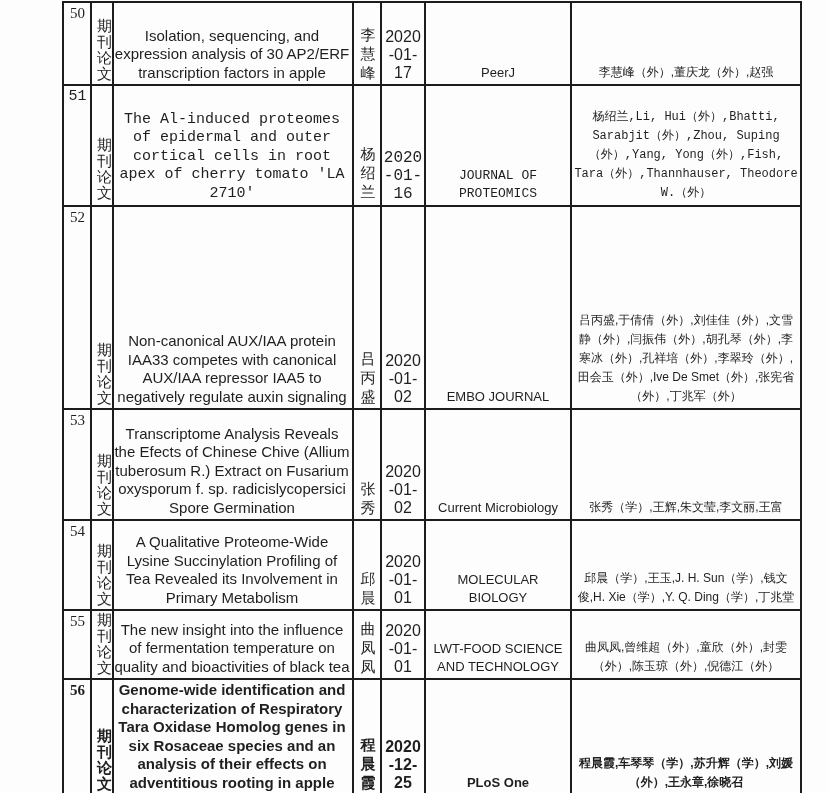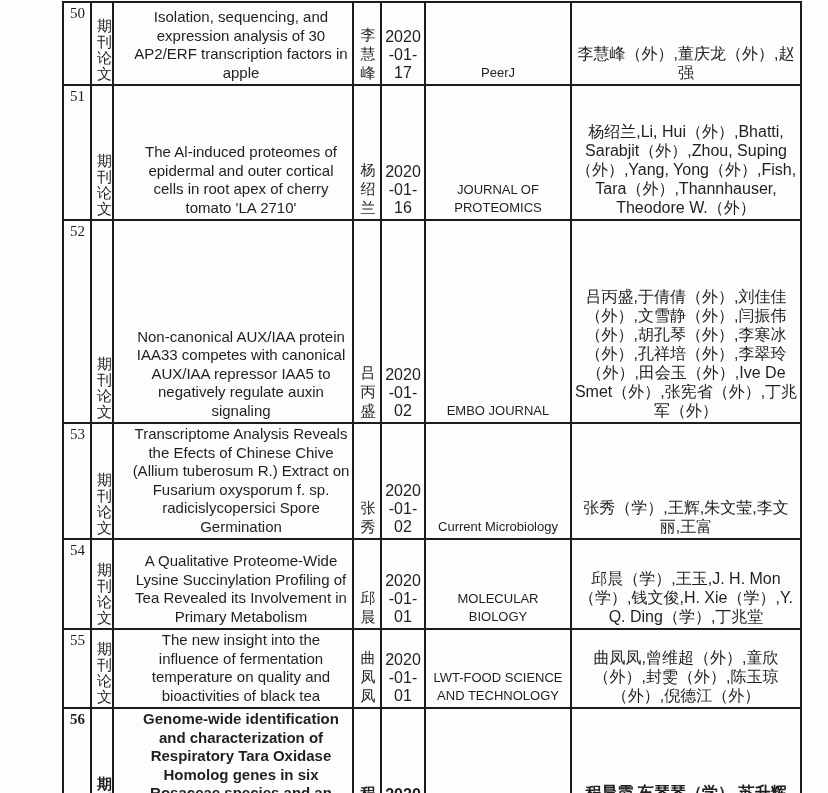--- a/index.html
+++ b/index.html
@@ -36,59 +36,59 @@
   col.c-no{width:28px;}
   col.c-type{width:22px;}
   col.c-title{width:240px;}
   col.c-fauthor{width:28px;}
   col.c-date{width:44px;}
   col.c-journal{width:146px;}
   col.c-authors{width:230px;}
 
   
   tr.r0 td{height:83px;}
-  tr.r1 td{height:135px;}
+  tr.r1 td{height:121px;font-family:Liberation Mono, monospace;}
   tr.r2 td{height:203px;}
   tr.r3 td{height:111px;}
   tr.r4 td{height:90px;}
   tr.r5 td{height:62px;}
   tr.r6 td{height:110px;font-weight:bold;}
 
   td.no{
     vertical-align:top;
     font-family:"Liberation Serif","DejaVu Serif",serif;
     font-size:15px;
     padding-left:3px;
   }
   td.type{
     line-height:16px;
     padding-left:5px;
     word-break:break-all;
   }
   td.title{
-    padding-left:18px;
+    padding-left:0;
     line-height:18.5px;
   }
   td.fauthor{
     word-break:break-all;
     line-height:19px;
     padding-left:4px;
   }
   td.date{
     font-size:16px;
     line-height:18px;
     padding-left:1px;
     padding-right:1px;
   }
   td.journal{
     font-size:13px;
     line-height:18px;
   }
   td.authors{
-    font-size:16px;
+    font-size:12px;
     line-height:19px;
   }
 </style>
 </head>
 <body>
 
 <div class="page">
   <table class="pub-table">
     <colgroup>
       <col class="c-no">
@@ -136,21 +136,21 @@
         <td class="journal">Current Microbiology</td>
         <td class="authors">张秀（学）,王辉,朱文莹,李文丽,王富</td>
       </tr>
       <tr class="r4">
         <td class="no">54</td>
         <td class="type">期刊论文</td>
         <td class="title">A Qualitative Proteome-Wide Lysine Succinylation Profiling of Tea Revealed its Involvement in Primary Metabolism</td>
         <td class="fauthor">邱晨</td>
         <td class="date">2020-01-01</td>
         <td class="journal">MOLECULAR BIOLOGY</td>
-        <td class="authors">邱晨（学）,王玉,J. H. Mon（学）,钱文俊,H. Xie（学）,Y. Q. Ding（学）,丁兆堂</td>
+        <td class="authors">邱晨（学）,王玉,J. H. Sun（学）,钱文俊,H. Xie（学）,Y. Q. Ding（学）,丁兆堂</td>
       </tr>
       <tr class="r5">
         <td class="no">55</td>
         <td class="type">期刊论文</td>
         <td class="title">The new insight into the influence of fermentation temperature on quality and bioactivities of black tea</td>
         <td class="fauthor">曲凤凤</td>
         <td class="date">2020-01-01</td>
         <td class="journal">LWT-FOOD SCIENCE AND TECHNOLOGY</td>
         <td class="authors">曲凤凤,曾维超（外）,童欣（外）,封雯（外）,陈玉琼（外）,倪德江（外）</td>
       </tr>

